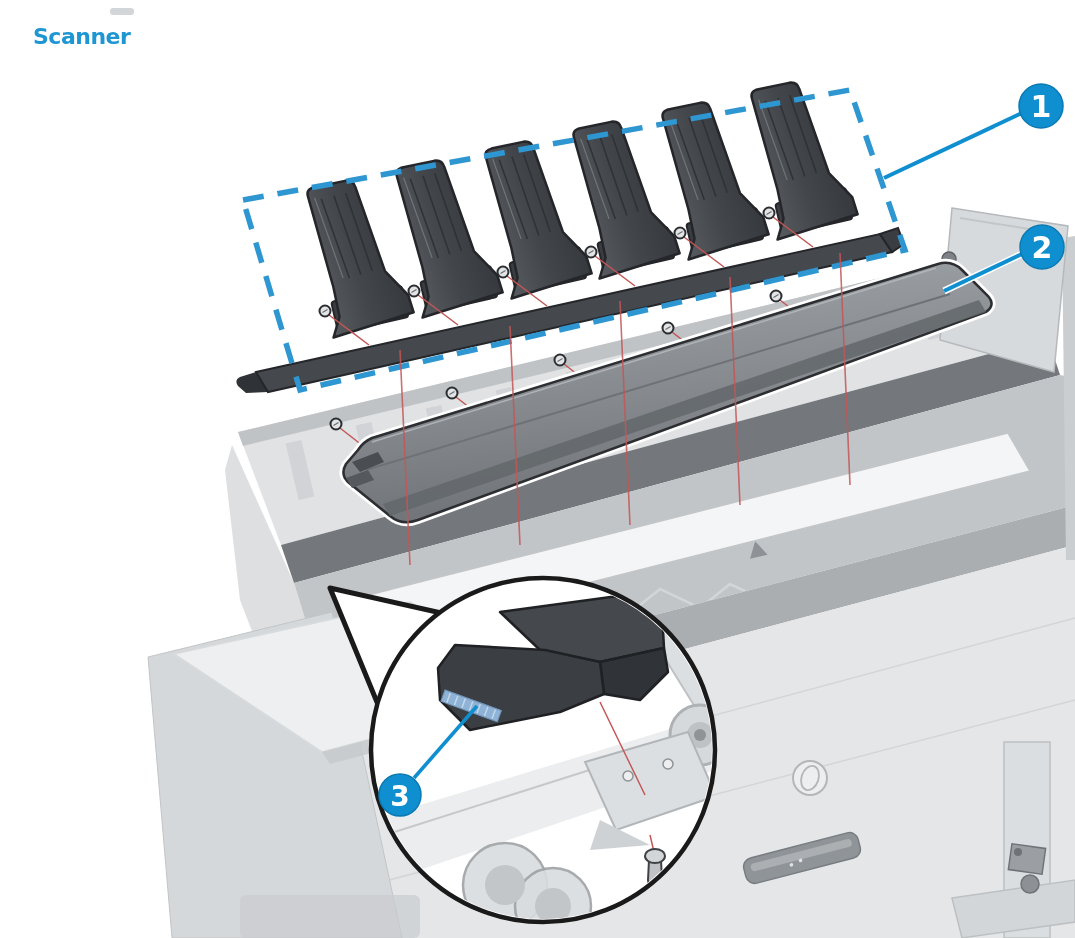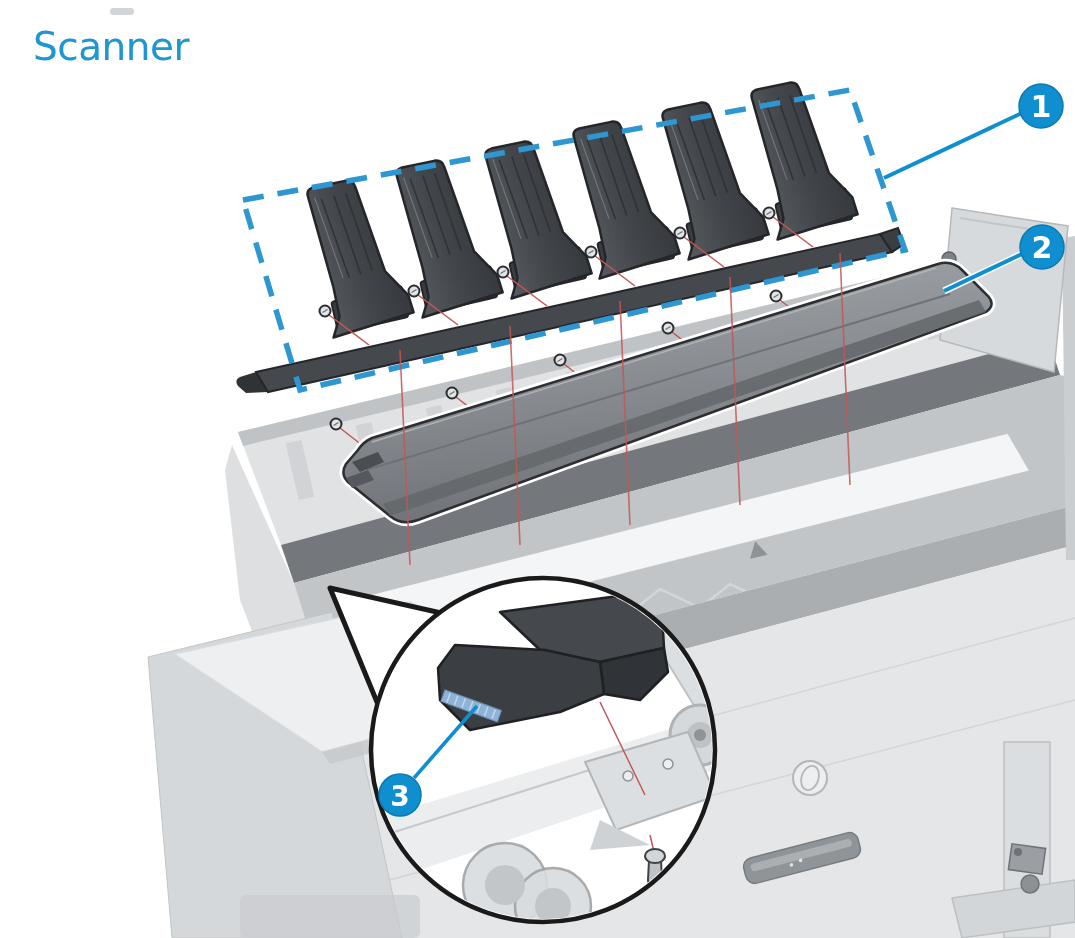--- a/index.html
+++ b/index.html
@@ -1,18 +1,18 @@
 <!DOCTYPE html>
 <html><head>
 <meta charset="utf-8">
 <style>
   html,body{margin:0;padding:0;background:#ffffff;}
   .page{position:relative;width:1075px;height:938px;background:#fff;overflow:hidden;
         font-family:"DejaVu Sans","Liberation Sans",sans-serif;}
-  .page-title{position:absolute;left:33px;top:24px;font-size:39px;font-weight:400;
+  .page-title{position:absolute;left:33px;top:24px;font-size:22px;font-weight:700;
         color:#1e96d2;letter-spacing:-0.5px;}
   svg text.co{font-family:"DejaVu Sans","Liberation Sans",sans-serif;font-weight:bold;
         font-size:30px;fill:#ffffff;text-anchor:middle;}
 </style>
 </head>
 <body>
 
 <div class="page">
   <div class="page-title">Scanner</div>
 

